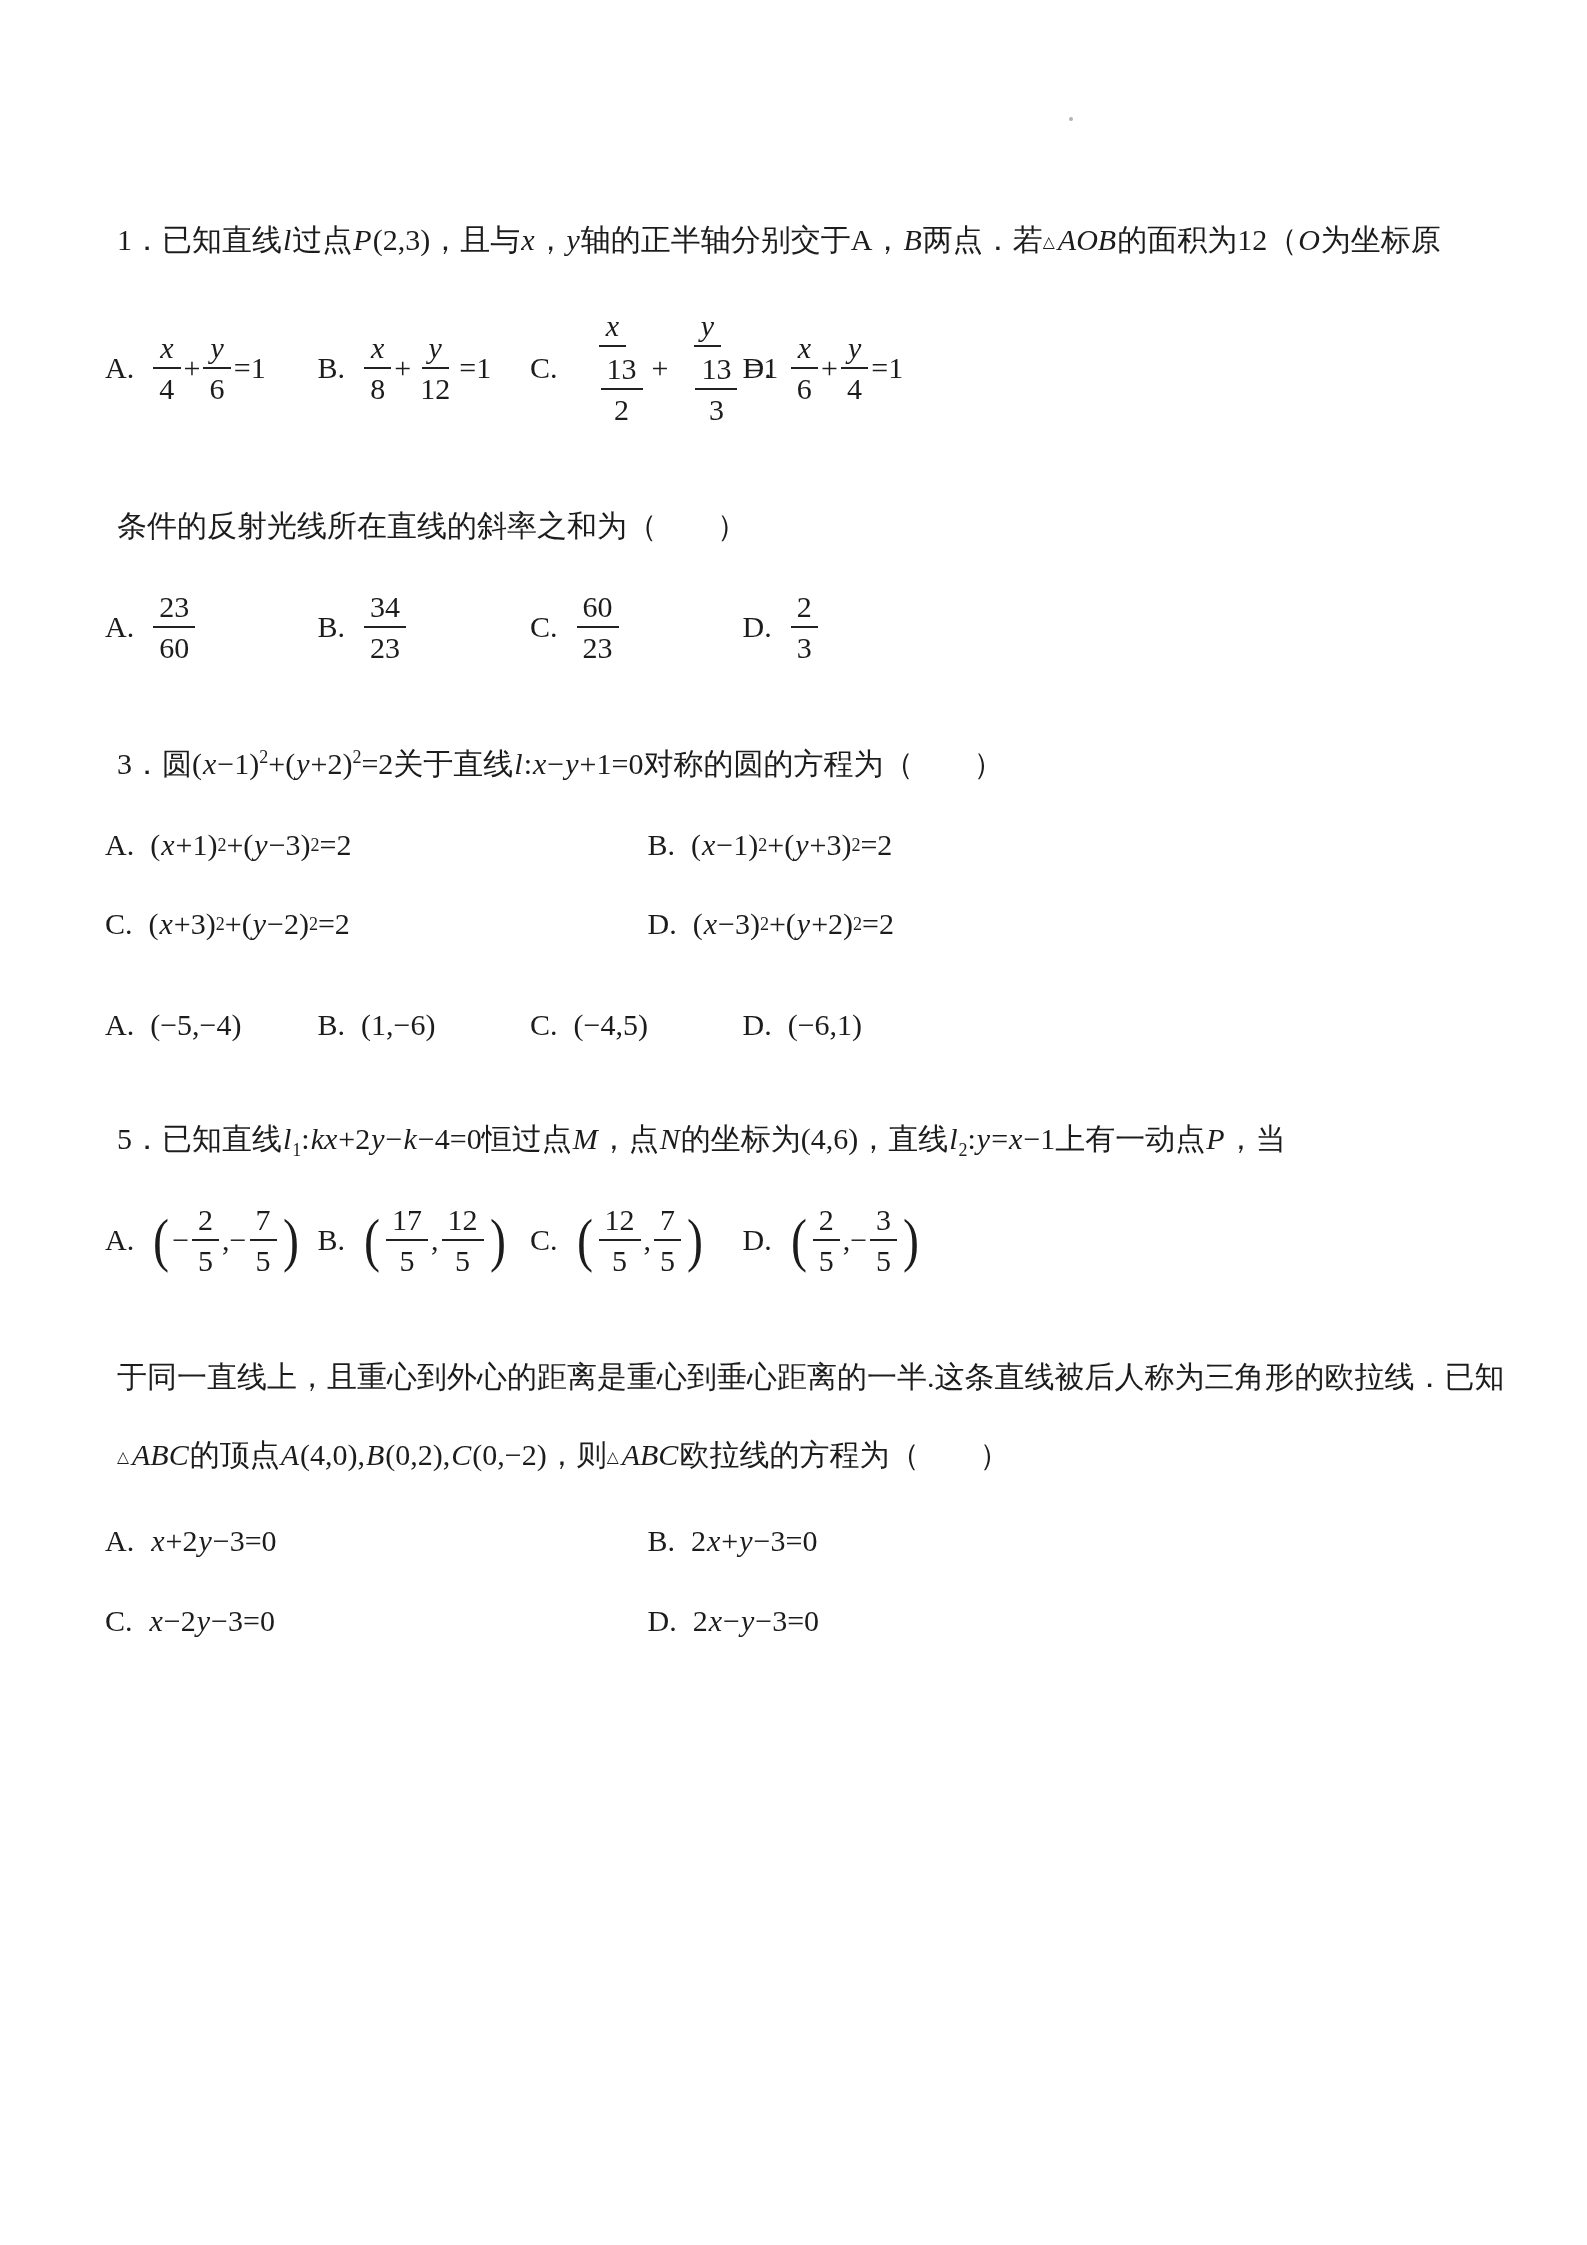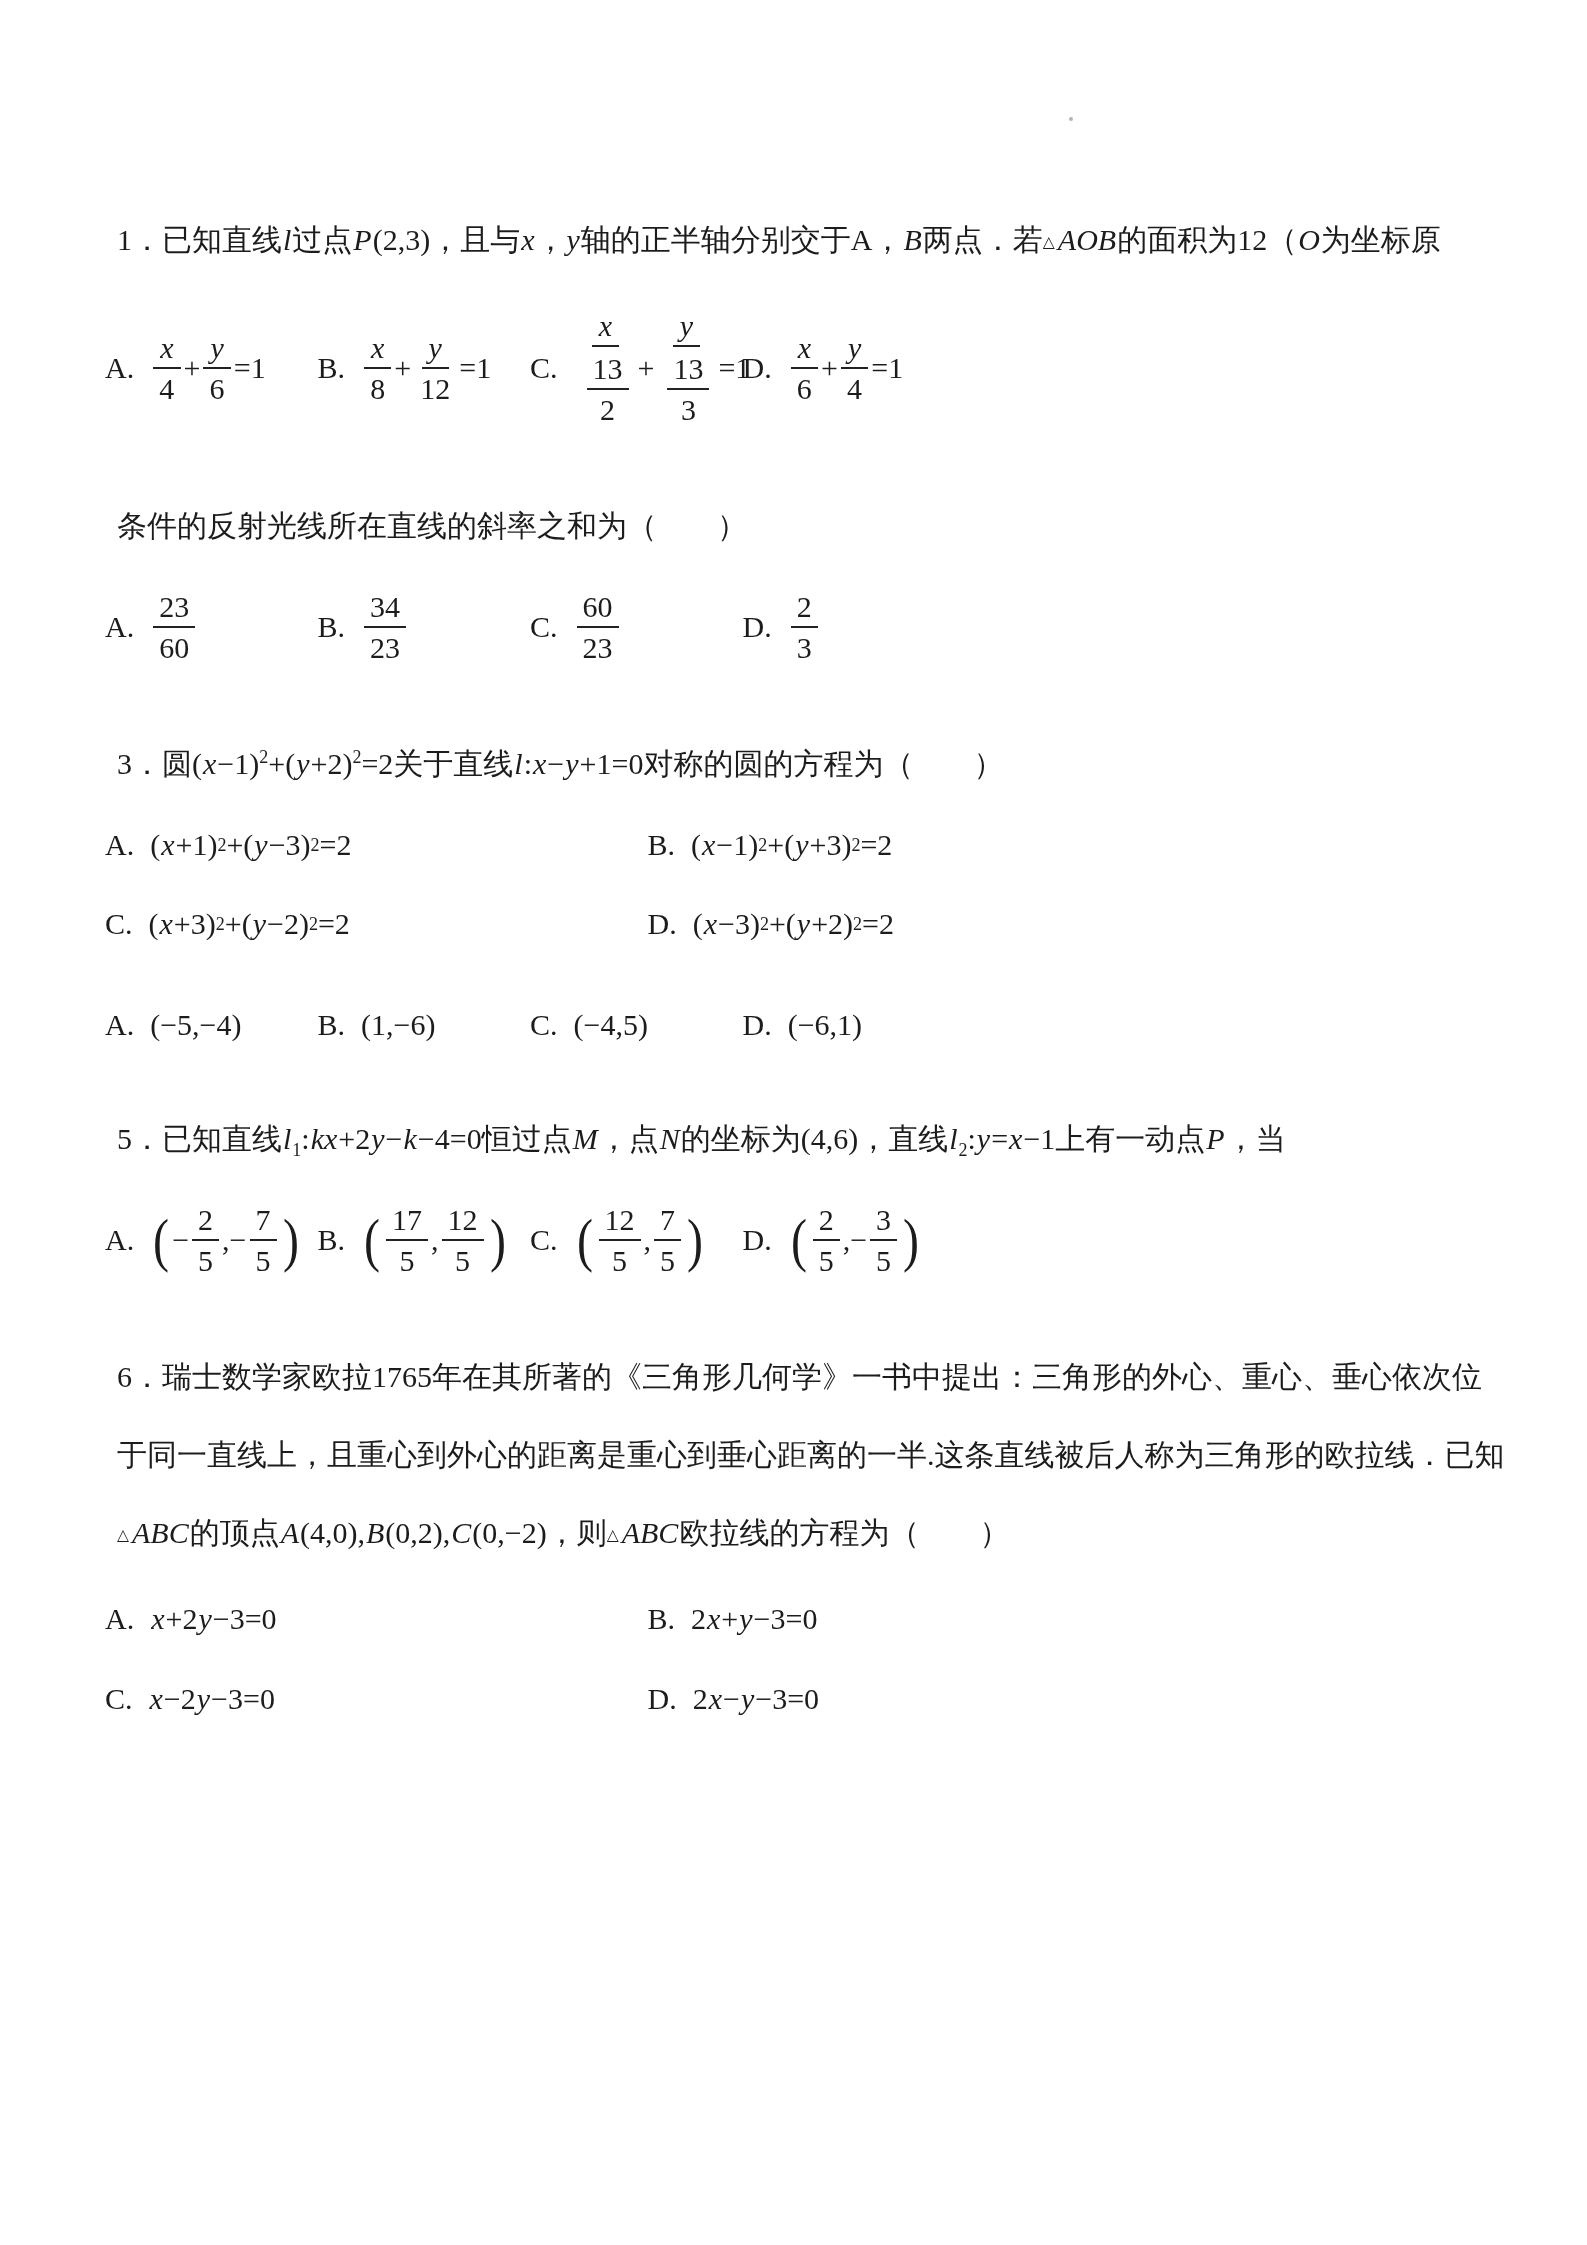--- a/index.html
+++ b/index.html
@@ -26,21 +26,21 @@
   i { font-style:italic; padding:0 1px; }
   sup { font-size:60%; line-height:0; }
   sub { font-size:60%; line-height:0; }
   .frac {
     display:inline-flex; flex-direction:column; align-items:center;
     vertical-align:middle; text-align:center;
     margin:0 3px; line-height:1.3;
   }
   .frac .num { display:block; border-bottom:2px solid #222; padding:0 6px; }
   .frac .den { display:block; padding:0 6px; }
-  .frac .frac { margin:2px 0 0 4px; }
+  .frac .frac { margin:2px 0 0 18px; }
   .paren { font-size:200%; font-weight:300; line-height:0.9; margin:0 1px;
            transform:scaleX(0.8); display:inline-block; }
   .tri { font-size:52%; position:relative; top:-3px; margin-right:2px; }
   .stray-dot { position:absolute; left:1069px; top:117px; width:4px; height:4px;
                border-radius:50%; background:#8a8a8a; opacity:.65; }
 </style>
 </head>
 <body>
 
 <span class="stray-dot"></span>
@@ -321,21 +321,20 @@
               <span class="num"><span>3</span></span>
               <span class="den"><span>5</span></span>
             </span>
             <span class="paren">)</span>
           </span>
       </span>
     </div>
   </div>
 
   <div class="question">
-    <p class="stem"><span>6．瑞士数学家欧拉1765年在其所著的《三角形几何学》一书中提出：三角形的外心、重心、垂心依次位</span></p>
     <p class="stem"><span>于同一直线上，且重心到外心的距离是重心到垂心距离的一半.这条直线被后人称为三角形的欧拉线．已知</span></p>
     <p class="stem"><span class="tri">△</span><i>ABC</i><span>的顶点</span><i>A</i><span>(4,0),</span><i>B</i><span>(0,2),</span><i>C</i><span>(0,−2)，则</span><span class="tri">△</span><i>ABC</i><span>欧拉线的方程为（　　）</span></p>
     <div class="opts grid2">
       <div class="opt-row">
         <span class="opt">
           <span class="opt-label">A.</span>
           <span class="opt-formula">
               <i>x</i>
               <span>+2</span>
               <i>y</i>

